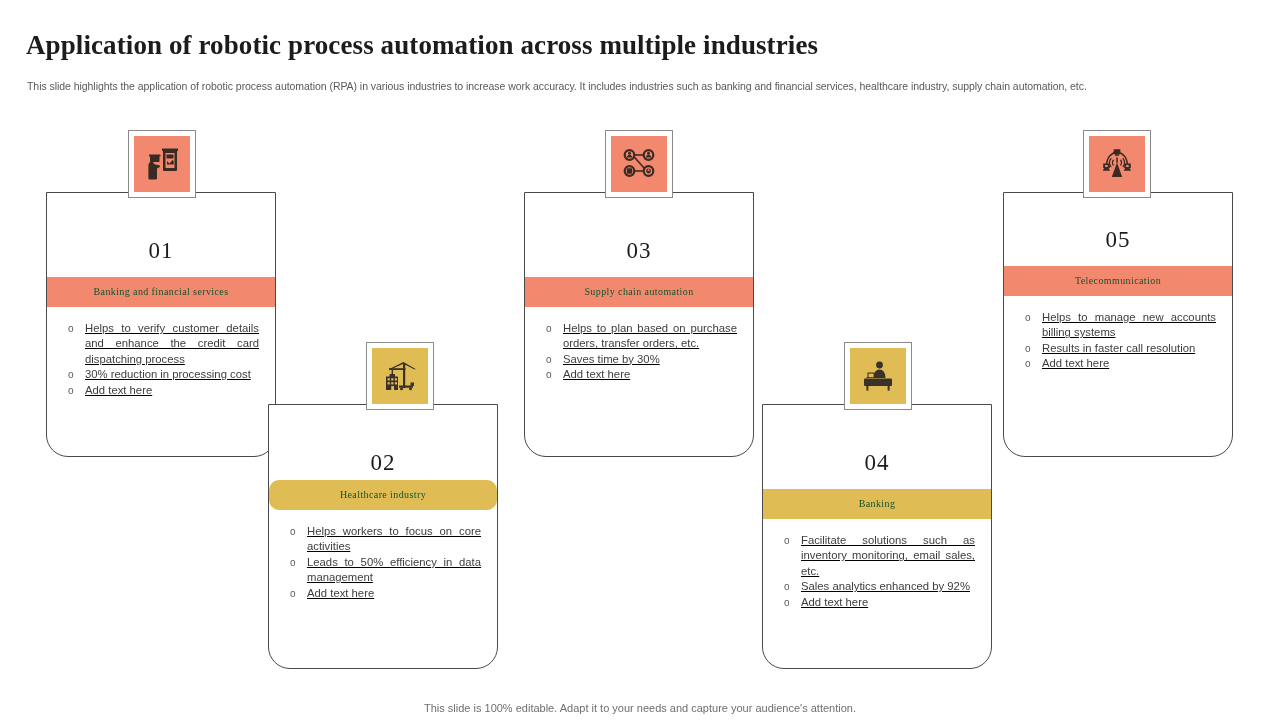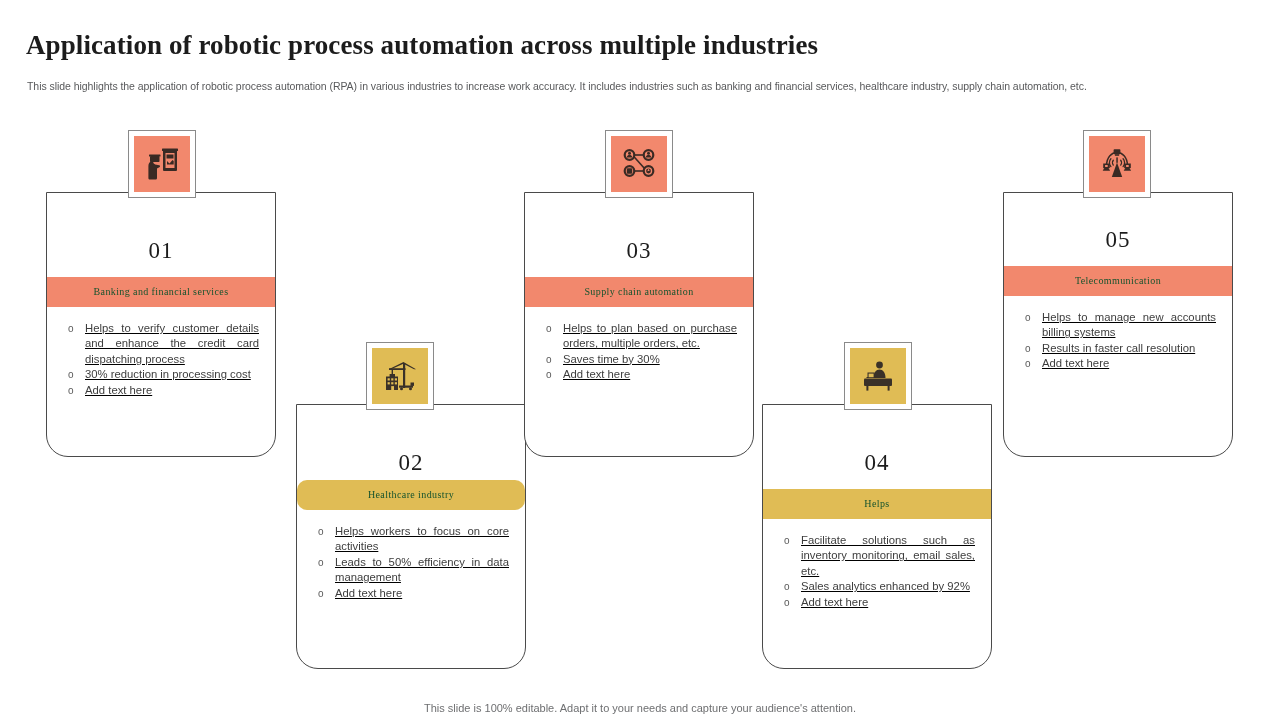--- a/index.html
+++ b/index.html
@@ -153,21 +153,21 @@
         <path d="M25 17 l2.5 2.5 l3 -3.5 l1.2 1 v3.5 h-6.7 z"></path>
         <rect x="20" y="4.5" width="16" height="2.6" rx="0.6"></rect>
         <rect x="8" y="12" width="9.5" height="6" rx="0.8"></rect>
         <rect x="7" y="10.6" width="11.5" height="2" rx="0.5"></rect>
         <path d="M10 17 c-2.4 0.6 -3.6 2.4 -3.6 5 v12 c0 1 0.6 1.6 1.6 1.6 h5.4 c1 0 1.6 -0.6 1.6 -1.6 v-9.6 l2.4 -1.2 c0.9 -0.5 0.9 -1.8 -0.2 -2 l-4 -0.8 c-1 -0.2 -1.6 -0.8 -1.8 -1.8 z"></path>
       </g>
     </svg>
   </div>
 </div>
 
-<div class="card" style="left:296px; top:404px; height:265px;">
+<div class="card" style="left:268px; top:404px; height:265px;">
   <div class="card-number" style="margin-top:45px;">02</div>
   <div class="card-band" style="background:#E0BC55; margin-top:4px;border-radius:10px;">Healthcare industry</div>
   <div class="card-body">
     <ul class="bullets">
       <li>Helps workers to focus on core activities</li>
       <li>Leads to 50% efficiency in data management</li>
       <li>Add text here</li>
     </ul>
   </div>
 </div>
@@ -197,21 +197,21 @@
       </g>
     </svg>
   </div>
 </div>
 
 <div class="card" style="left:524px; top:192px; height:265px;">
   <div class="card-number" style="margin-top:45px;">03</div>
   <div class="card-band" style="background:#F2886D; margin-top:13px;">Supply chain automation</div>
   <div class="card-body">
     <ul class="bullets">
-      <li>Helps to plan based on purchase orders, multiple orders, etc.</li>
+      <li>Helps to plan based on purchase orders, transfer orders, etc.</li>
       <li>Saves time by 30%</li>
       <li> Add text here</li>
     </ul>
   </div>
 </div>
 <div class="icon-badge" style="left:605px; top:130px;">
   <div class="icon-inner" style="background:#F2886D;">
     <svg width="40" height="40" viewBox="0 0 40 40">
       <g stroke="#3a2a24" stroke-width="1.6" fill="none">
         <line x1="15" y1="11" x2="25" y2="11"></line>
@@ -232,21 +232,21 @@
         <rect x="7.8" y="24.3" width="5.4" height="5.4" rx="0.8"></rect>
         <circle cx="29.5" cy="27" r="2.4"></circle>
         <path d="M29.5 24.4 l1.2 2.3 l-2.4 0.6 z" fill="#F2886D"></path>
       </g>
     </svg>
   </div>
 </div>
 
 <div class="card" style="left:762px; top:404px; height:265px;">
   <div class="card-number" style="margin-top:45px;">04</div>
-  <div class="card-band" style="background:#E0BC55; margin-top:13px;">Helps</div>
+  <div class="card-band" style="background:#E0BC55; margin-top:13px;">Banking</div>
   <div class="card-body">
     <ul class="bullets">
       <li>Facilitate solutions such as inventory monitoring, email sales, etc.</li>
       <li>Sales analytics enhanced by 92%</li>
       <li>Add text here</li>
     </ul>
   </div>
 </div>
 <div class="icon-badge" style="left:844px; top:342px;">
   <div class="icon-inner" style="background:#E0BC55;">

